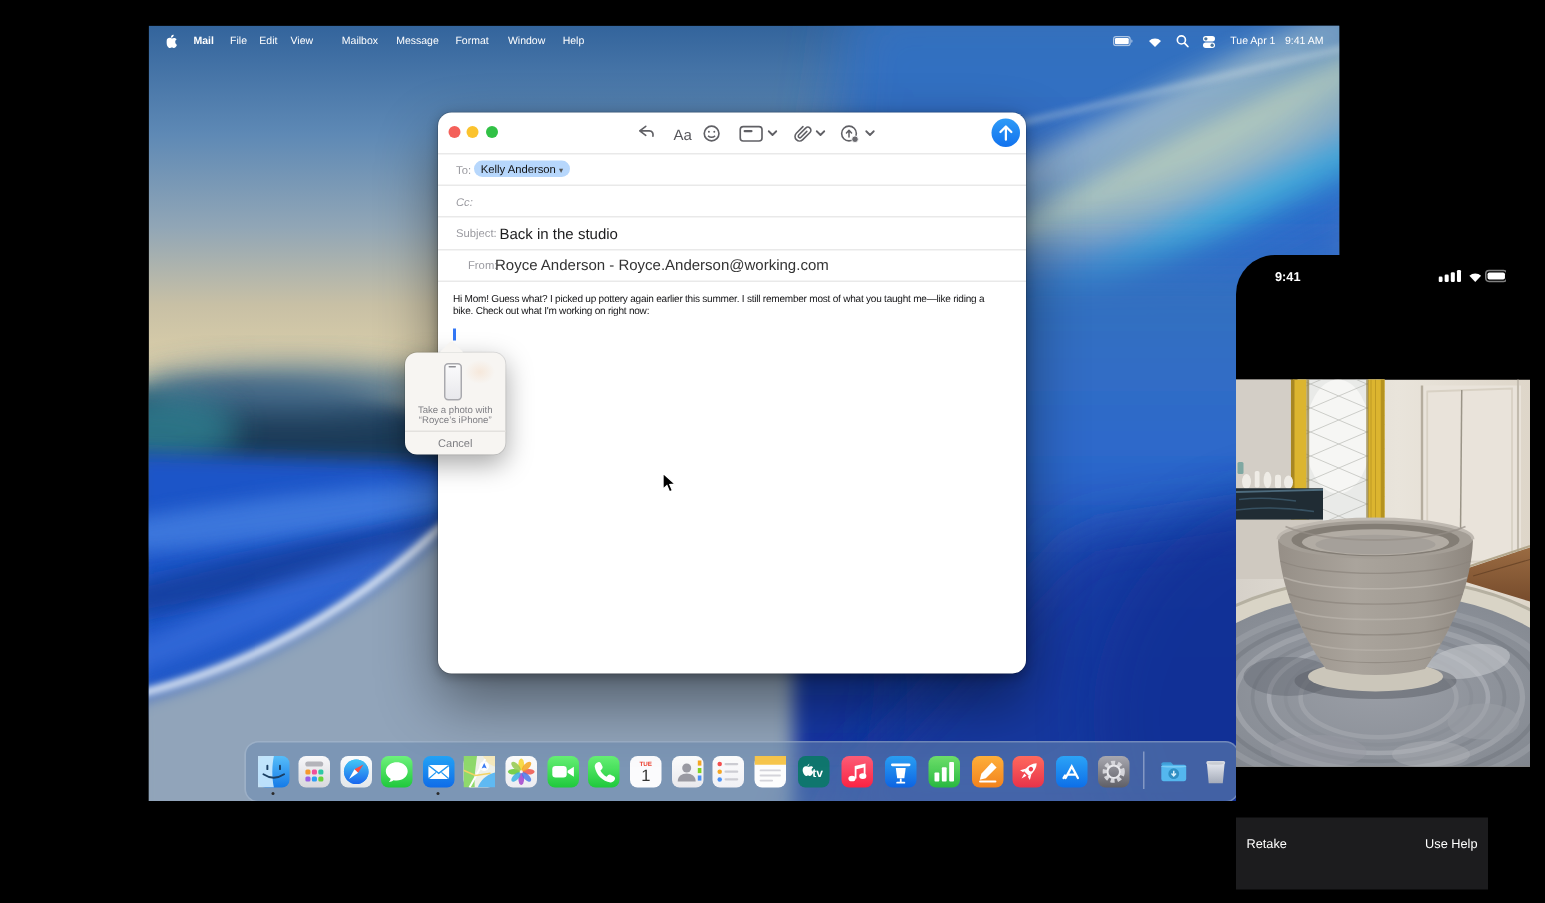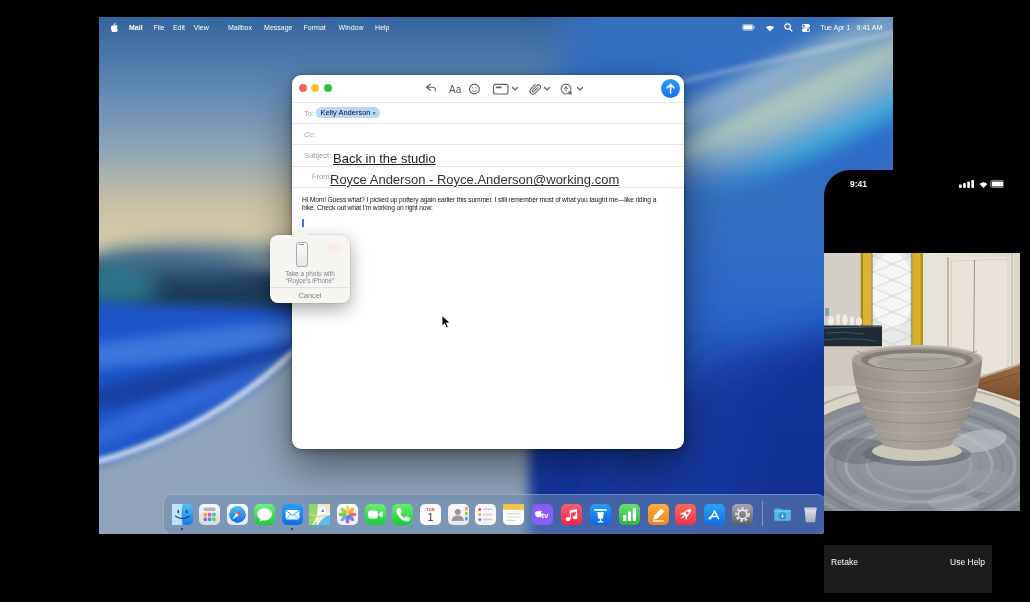--- a/index.html
+++ b/index.html
@@ -10,22 +10,22 @@
 .mi{position:absolute;top:0;height:21px;line-height:21px;white-space:nowrap;}
 #dock{position:absolute;left:64px;top:477px;width:661px;height:39px;
       background:rgba(108,138,176,0.55);border:0.5px solid rgba(255,255,255,0.25);
       border-radius:9px;}
 .di{position:absolute;top:487px;width:21px;height:21px;border-radius:5px;}
 .dot{position:absolute;top:511px;width:2px;height:2px;border-radius:50%;background:#2a2a2a;}
 #mailwin{position:absolute;left:292px;top:75px;width:392px;height:374px;background:#fff;
   border-radius:9px;box-shadow:0 0 0 0.5px rgba(0,0,0,0.18),0 18px 40px rgba(0,0,0,0.45),0 2px 8px rgba(0,0,0,0.3);}
 .wline{position:absolute;left:0;width:392px;height:1px;background:#e9e9e9;}
 .flabel{position:absolute;color:#9a9aa0;font-size:7.5px;}
-.fval{position:absolute;color:#1c1c1e;font-size:13px;text-decoration:underline;}
-#popover{position:absolute;left:270px;top:235px;width:80px;height:68px;background:#f7f5f2;
+.fval{position:absolute;color:#1c1c1e;font-size:10px;}
+#popover{position:absolute;left:270px;top:235px;width:67px;height:68px;background:#f7f5f2;
   border-radius:8px;box-shadow:0 6px 18px rgba(0,0,0,0.35),0 0 0 0.5px rgba(0,0,0,0.12);}
 #phone{position:absolute;left:824px;top:170px;width:216px;height:432px;background:#000;
   border-radius:26px 26px 0 0;}
 #pbar{position:absolute;left:824px;top:545px;width:168px;height:48px;background:#1c1c1e;
   color:#fff;font-size:8.5px;}
 </style>
 </head>
 <body>
 <div id="desk">
   <svg width="794" height="517" viewBox="0 0 794 517">
@@ -235,21 +235,21 @@
     </svg>
   </div>
   <div class="di" style="left:404.2px;background:#fdfdfd">
     <svg width="21" height="21" viewBox="0 0 21 21">
       <path d="M0 0 H21 V5.8 H0 Z" fill="#f7c64c"></path>
       <rect x="3.4" y="9" width="14.2" height="1.2" rx="0.6" fill="#d4d4da"></rect>
       <rect x="3.4" y="12.4" width="14.2" height="1.2" rx="0.6" fill="#d4d4da"></rect>
       <rect x="3.4" y="15.8" width="9" height="1.2" rx="0.6" fill="#d4d4da"></rect>
     </svg>
   </div>
-  <div class="di" style="left:432.8px;background:#8b5cf6">
+  <div class="di" style="left:432.8px;background:#0f766e">
     <svg width="21" height="21" viewBox="0 0 21 21">
       <text x="13" y="13.8" font-family="Liberation Sans" font-size="8" fill="#fff" text-anchor="middle" font-weight="bold">tv</text>
       <path d="M6.7 6.2 C6.8 5.7 7.1 5.3 7.5 5.0 C7.6 5.5 7.4 6.0 7.1 6.3 C6.8 6.7 6.4 6.9 6.0 6.9 C6.0 6.6 6.3 6.3 6.7 6.2 Z" fill="#fff"></path>
       <path d="M7.2 7.2 C7.7 7.2 8.1 6.9 8.7 6.9 C9.3 6.9 9.8 7.2 10.1 7.7 C9.5 8.0 9.1 8.5 9.1 9.2 C9.1 9.9 9.6 10.5 10.2 10.7 C10.0 11.4 9.7 11.9 9.3 12.4 C8.9 12.9 8.5 13.3 8.0 13.3 C7.5 13.3 7.3 13.0 6.7 13.0 C6.1 13.0 5.9 13.3 5.4 13.3 C4.9 13.3 4.5 12.8 4.1 12.3 C3.5 11.5 3.1 10.4 3.1 9.4 C3.1 7.9 4.1 6.9 5.2 6.9 C5.8 6.9 6.7 7.2 7.2 7.2 Z" fill="#fff"></path>
     </svg>
   </div>
   <div class="di" style="left:461.5px;background:linear-gradient(180deg,#fd5e78,#fa2343)">
     <svg width="21" height="21" viewBox="0 0 21 21">
       <ellipse cx="7" cy="15" rx="2.4" ry="1.9" fill="#fff"></ellipse>
       <ellipse cx="14.2" cy="13.4" rx="2.4" ry="1.9" fill="#fff"></ellipse>

